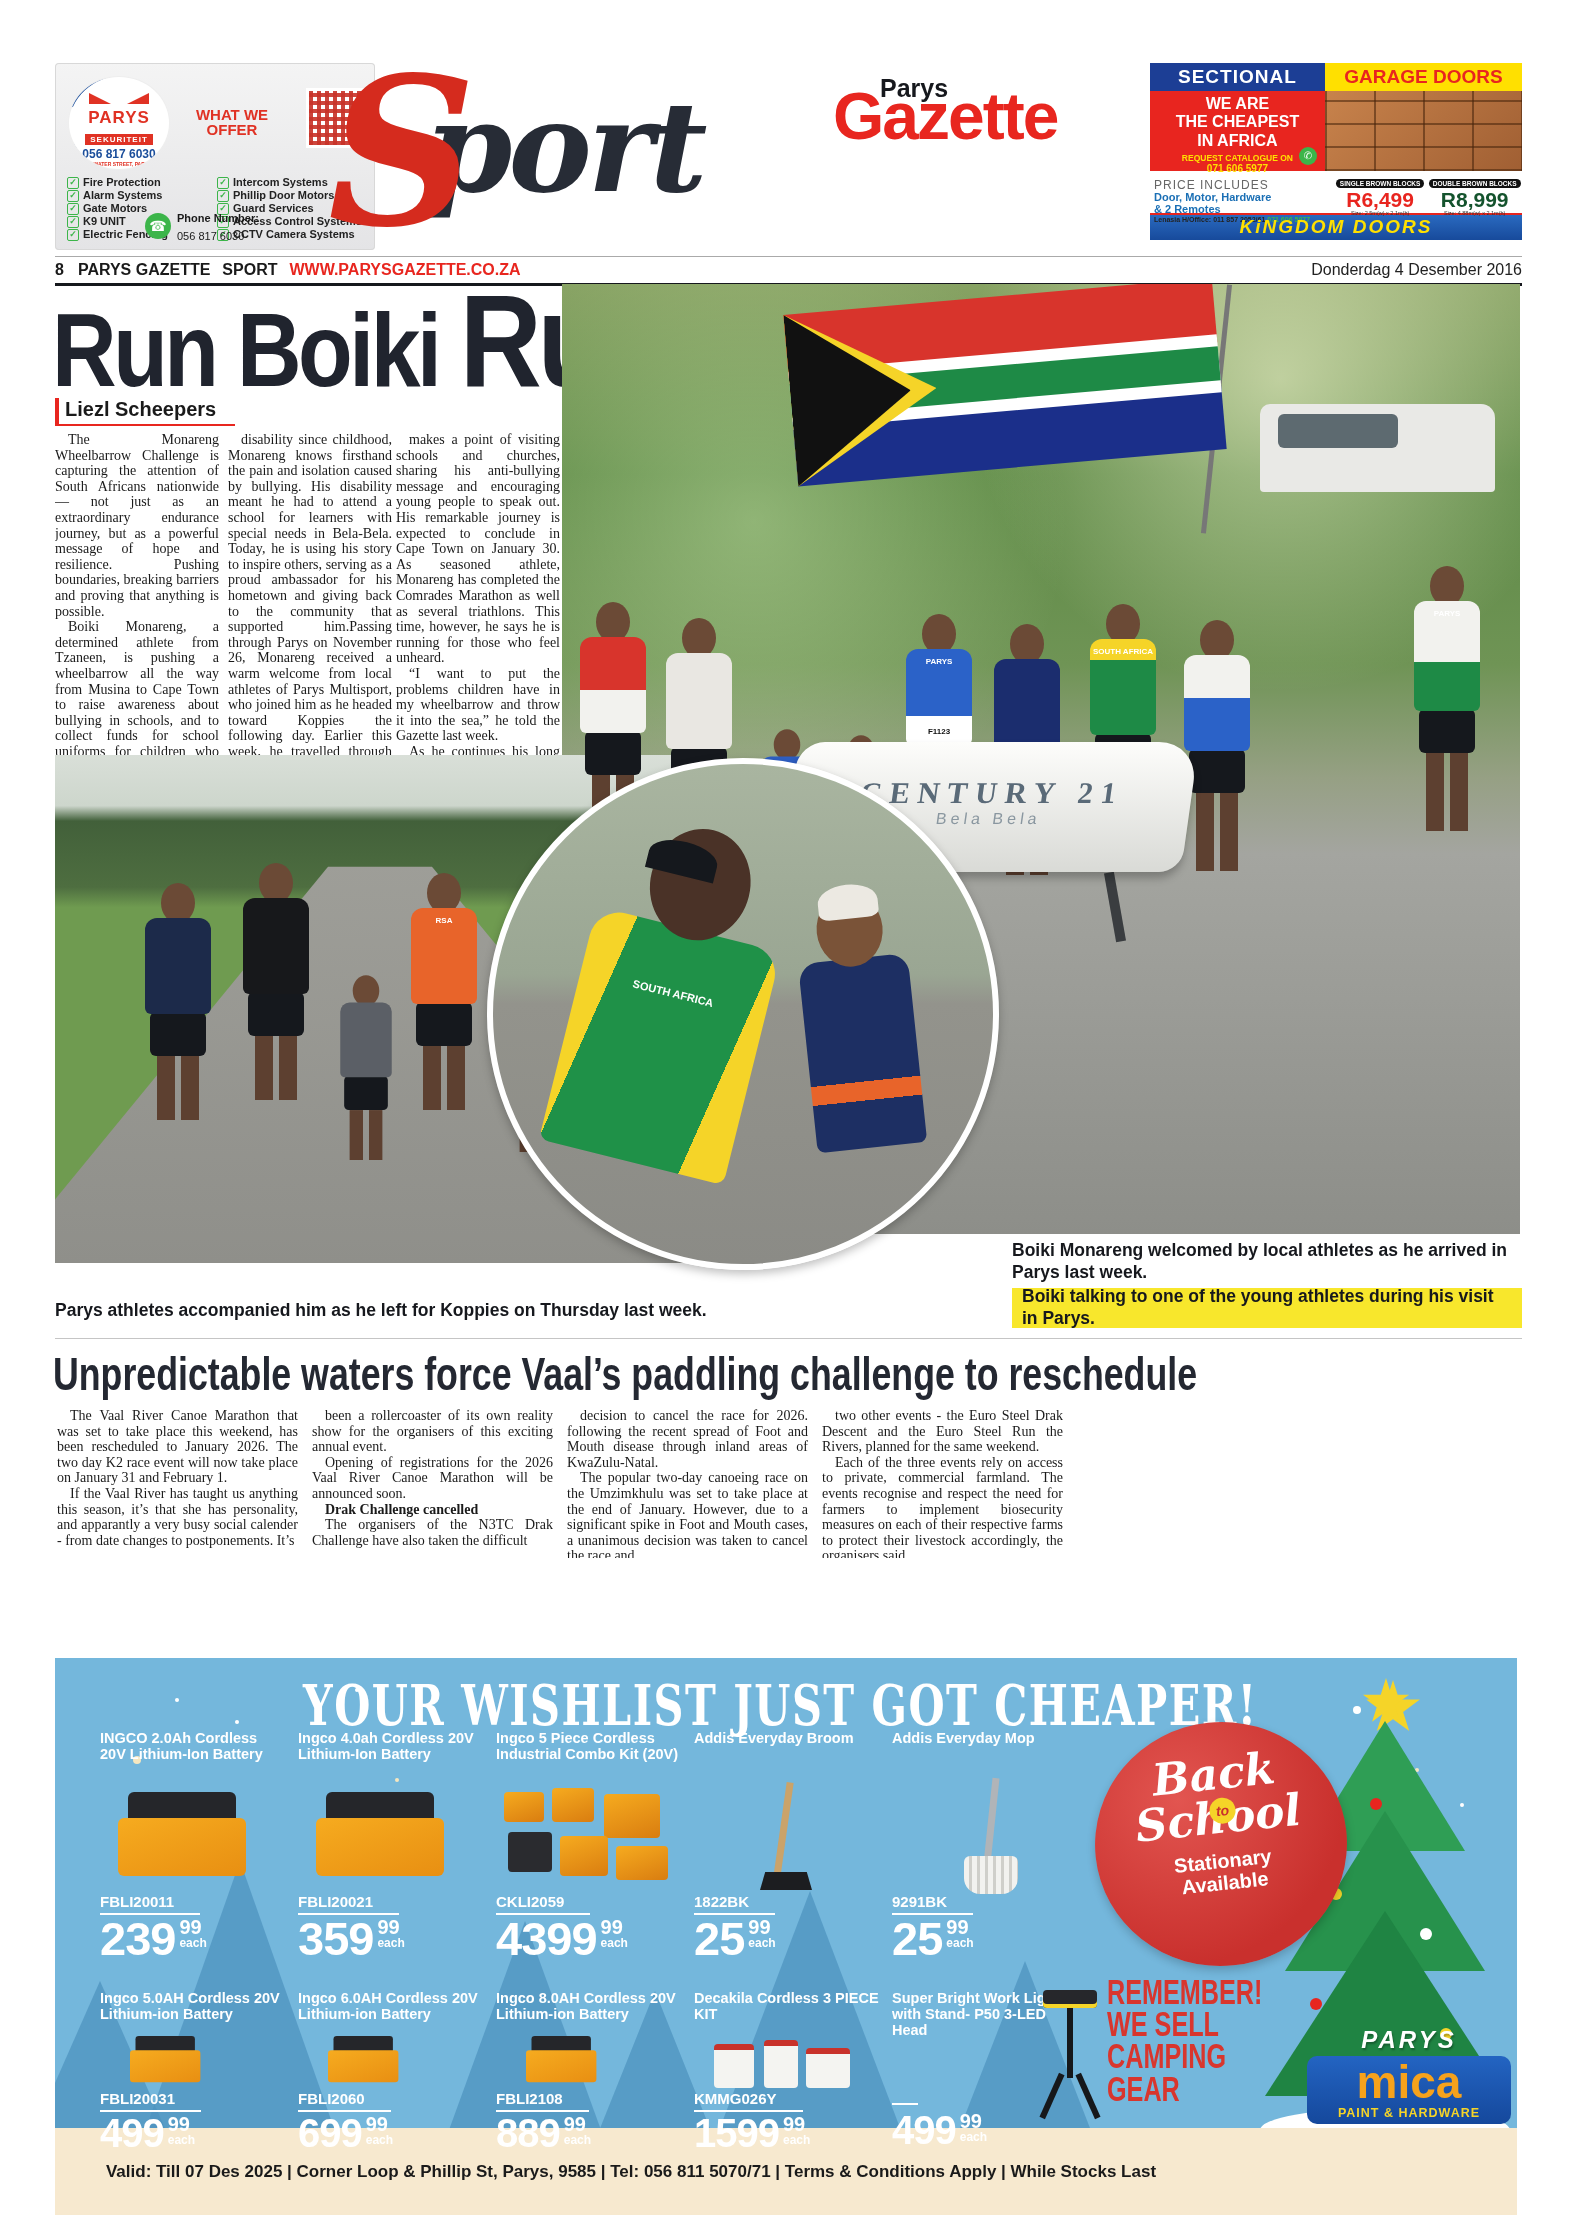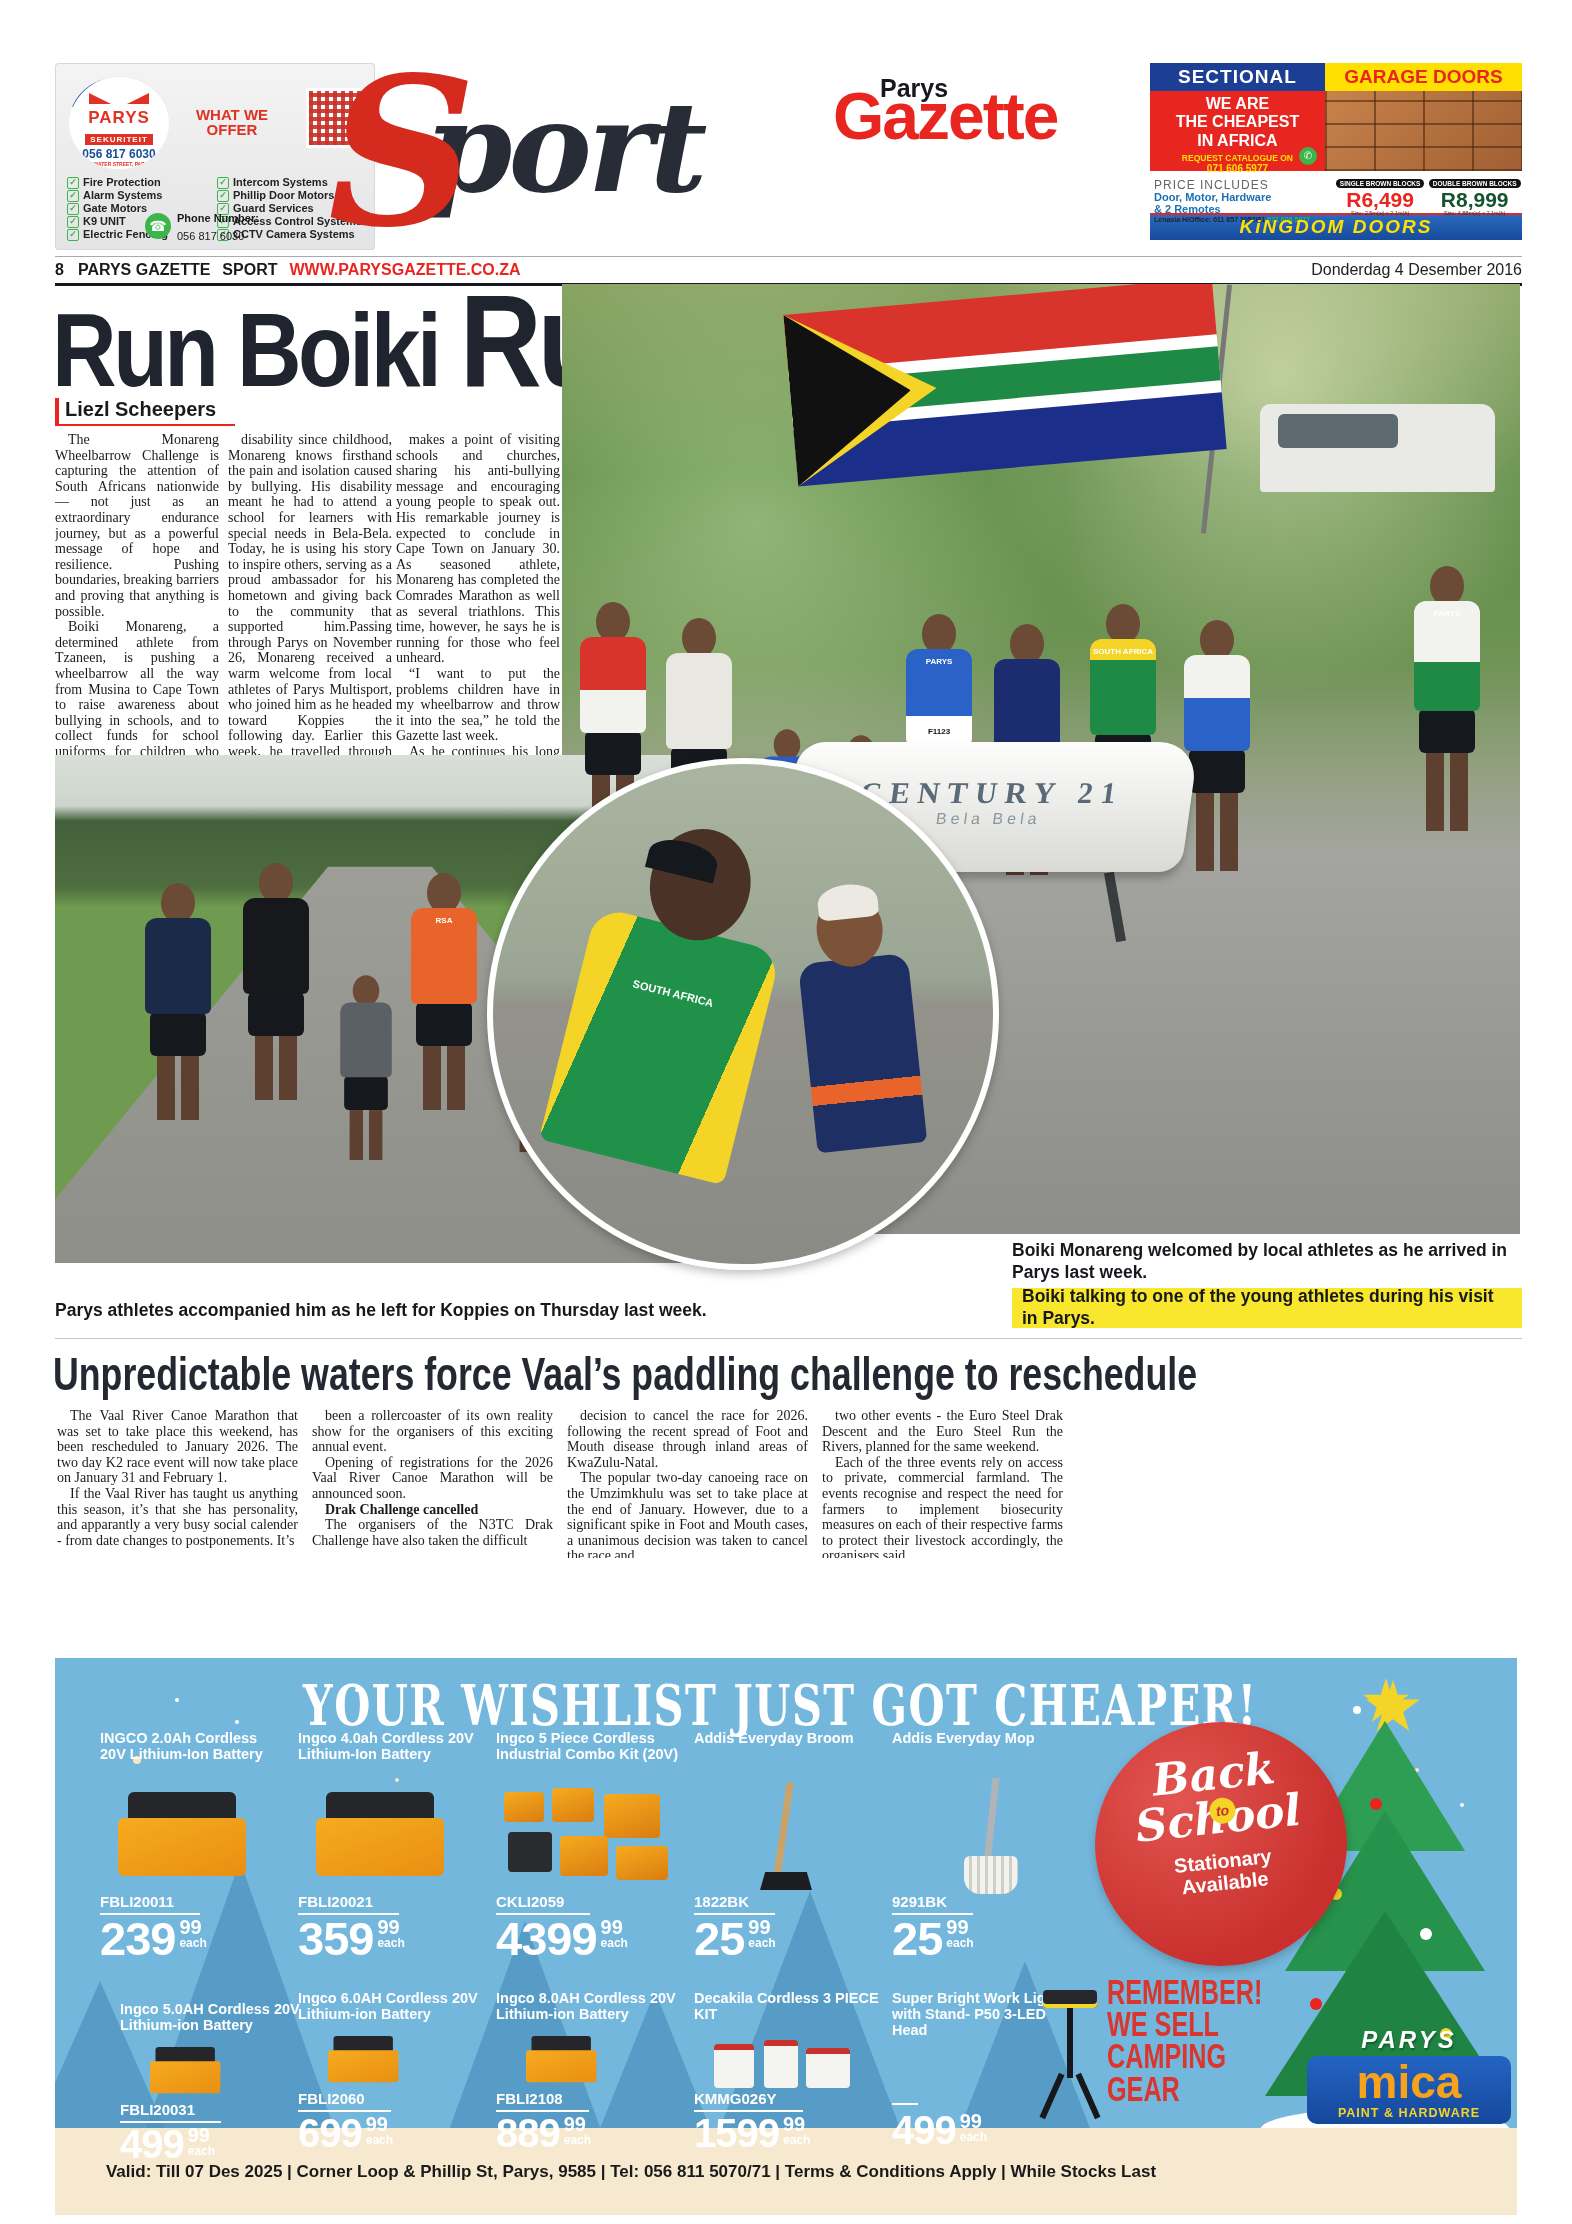--- a/index.html
+++ b/index.html
@@ -637,21 +637,21 @@
       <div class="pcode">9291BK</div>
       <div class="pprice">
           <span class="pr">25</span>
           <span class="pc">
             <b>99</b>
             <i>each</i>
           </span>
         </div>
     </div>
 
-    <div class="prod r2" style="left:45px;top:343px;margin-left:20px;">
+    <div class="prod r2" style="left:45px;top:332px;">
       <div class="pname">Ingco 5.0AH Cordless 20V Lithium-ion Battery</div>
       <div class="pimg">
           <div class="batt small">
             <div class="bt"></div>
             <div class="bb2"></div>
           </div>
         </div>
       <div class="pcode">FBLI20031</div>
       <div class="pprice">
           <span class="pr">499</span>

